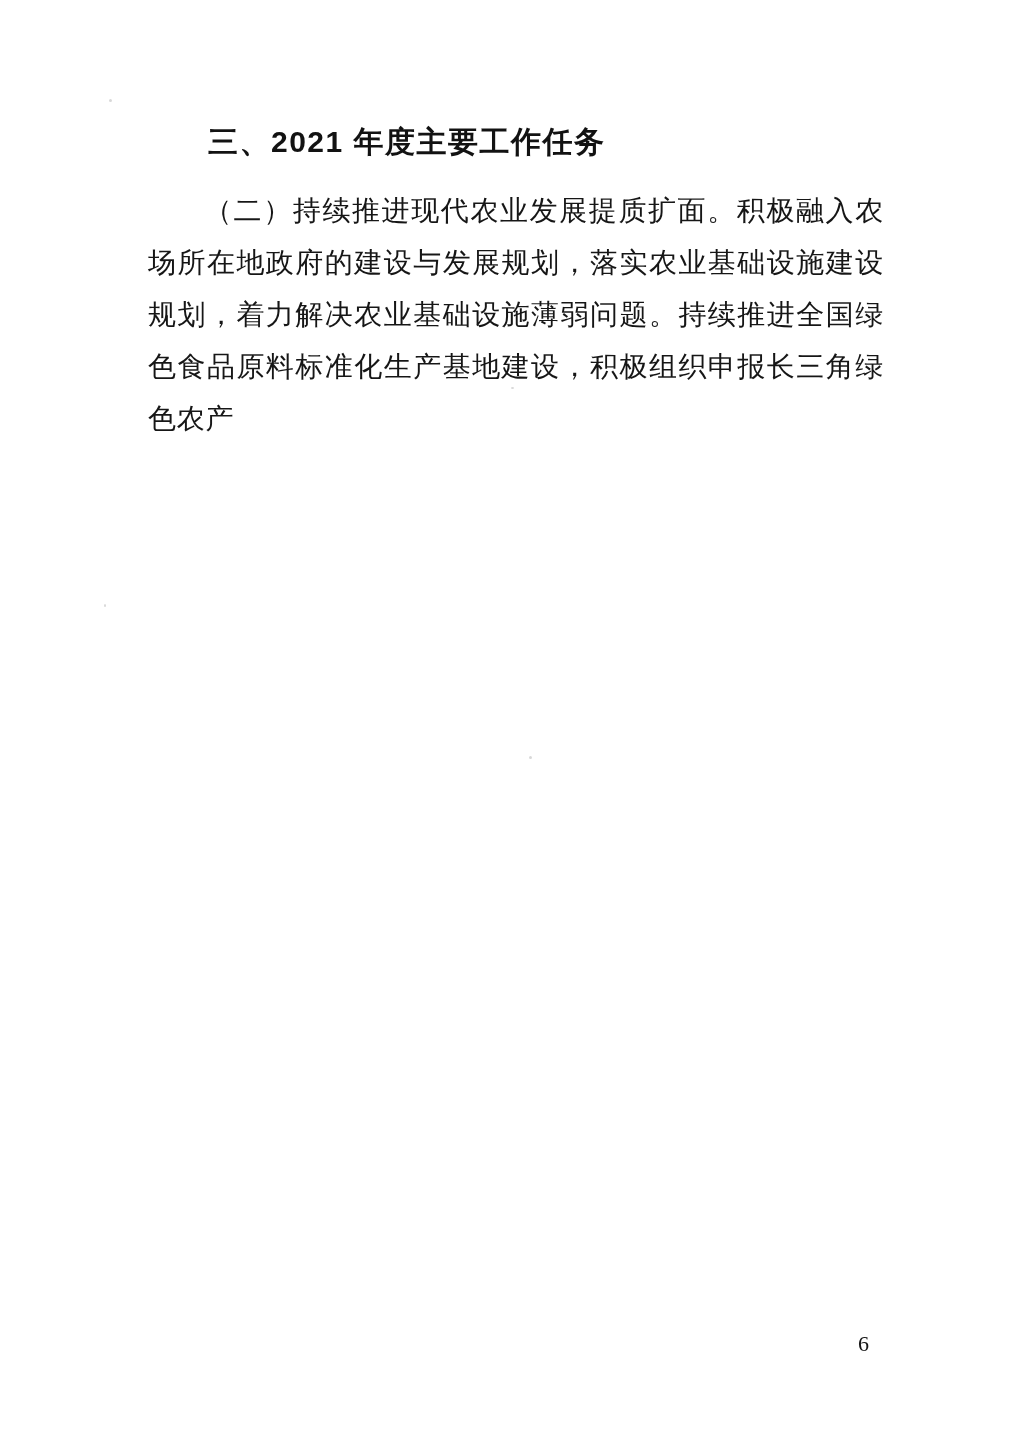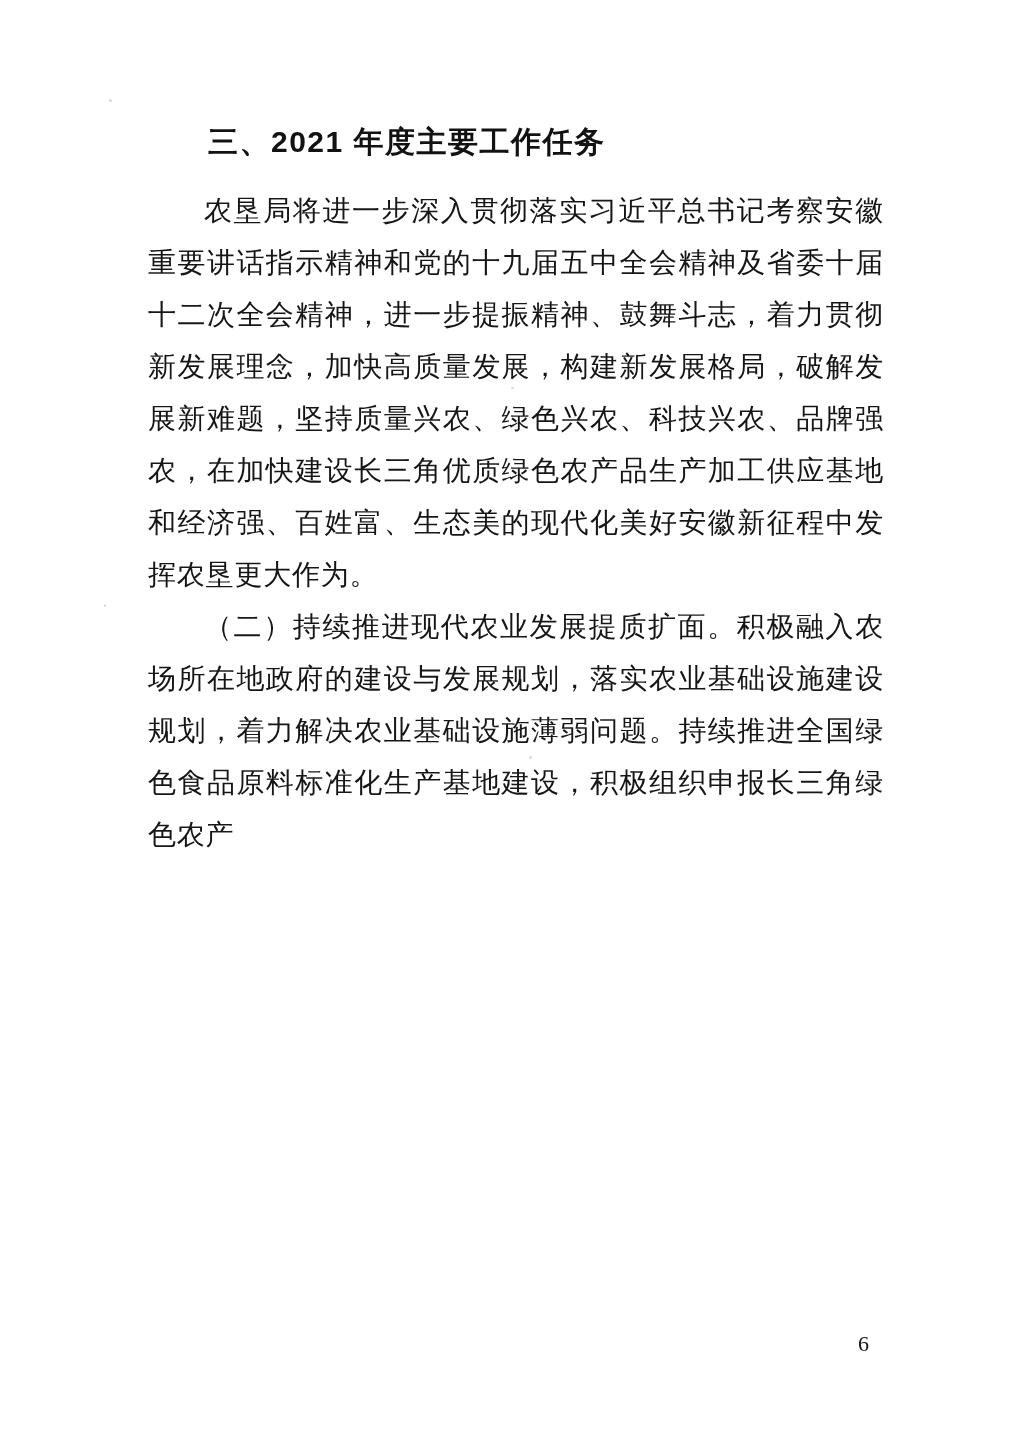--- a/index.html
+++ b/index.html
@@ -74,21 +74,20 @@
     .s4 { left: 104px; top: 604px; width: 2px; height: 3px; }
   </style>
 </head>
 <body>
 
 <div class="page">
 
   <h2 class="heading">三、2021 年度主要工作任务</h2>
 
   <div class="content">
-    <p>农垦局将进一步深入贯彻落实习近平总书记考察安徽重要讲话指示精神和党的十九届五中全会精神及省委十届十二次全会精神，进一步提振精神、鼓舞斗志，着力贯彻新发展理念，加快高质量发展，构建新发展格局，破解发展新难题，坚持质量兴农、绿色兴农、科技兴农、品牌强农，在加快建设长三角优质绿色农产品生产加工供应基地和经济强、百姓富、生态美的现代化美好安徽新征程中发挥农垦更大作为。</p>
     <p>（二）持续推进现代农业发展提质扩面。积极融入农场所在地政府的建设与发展规划，落实农业基础设施建设规划，着力解决农业基础设施薄弱问题。持续推进全国绿色食品原料标准化生产基地建设，积极组织申报长三角绿色农产</p>
   </div>
 
   <div class="page-number">6</div>
 
   <div class="speck s1"></div>
   <div class="speck s2"></div>
   <div class="speck s3"></div>
   <div class="speck s4"></div>
 

